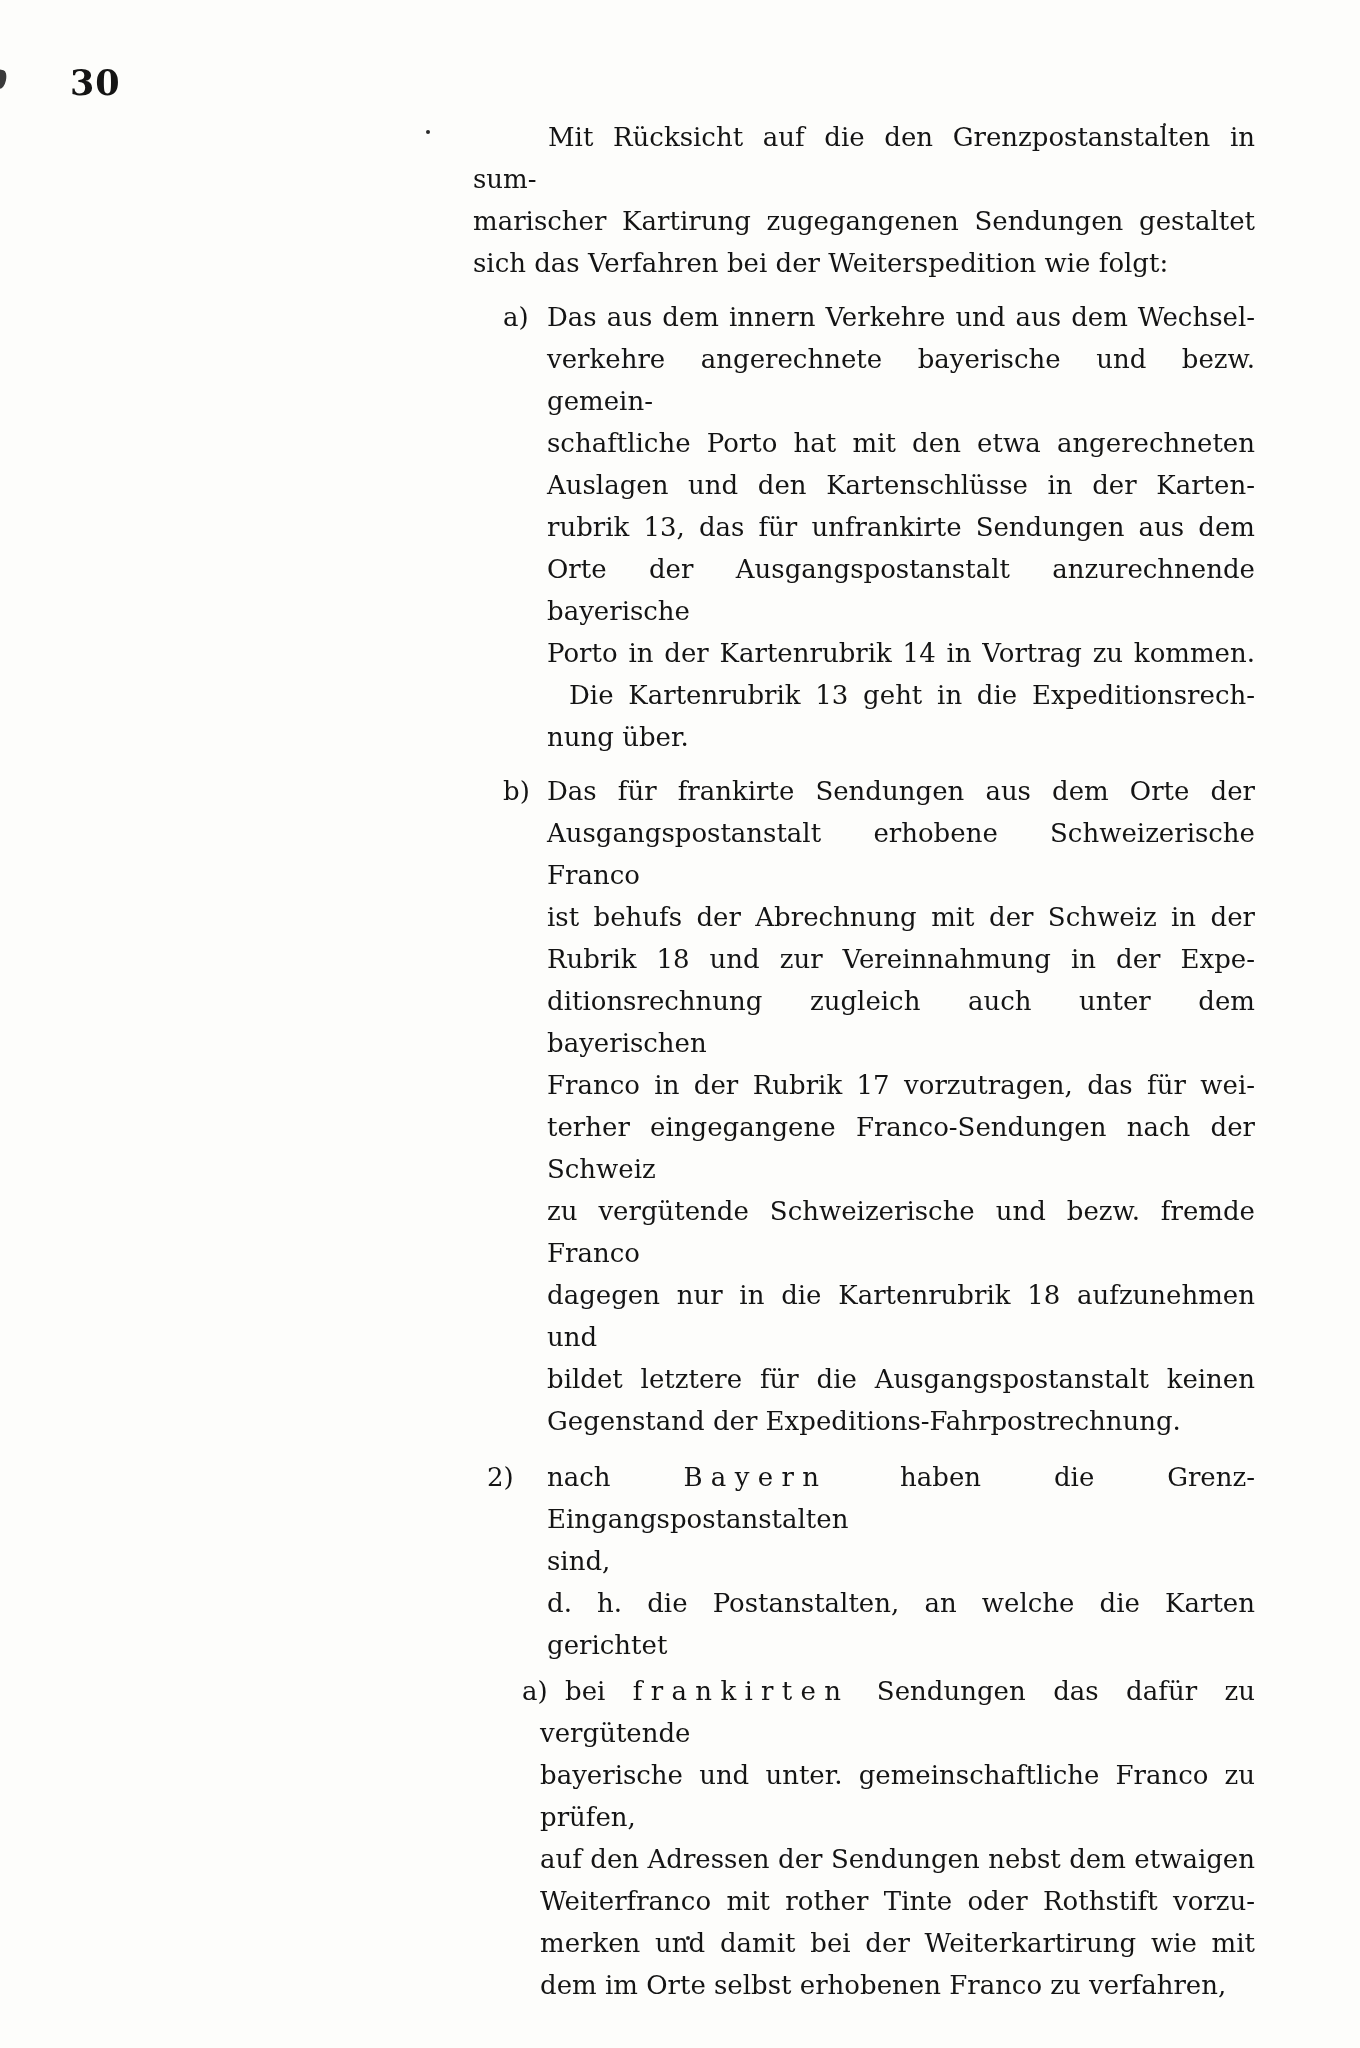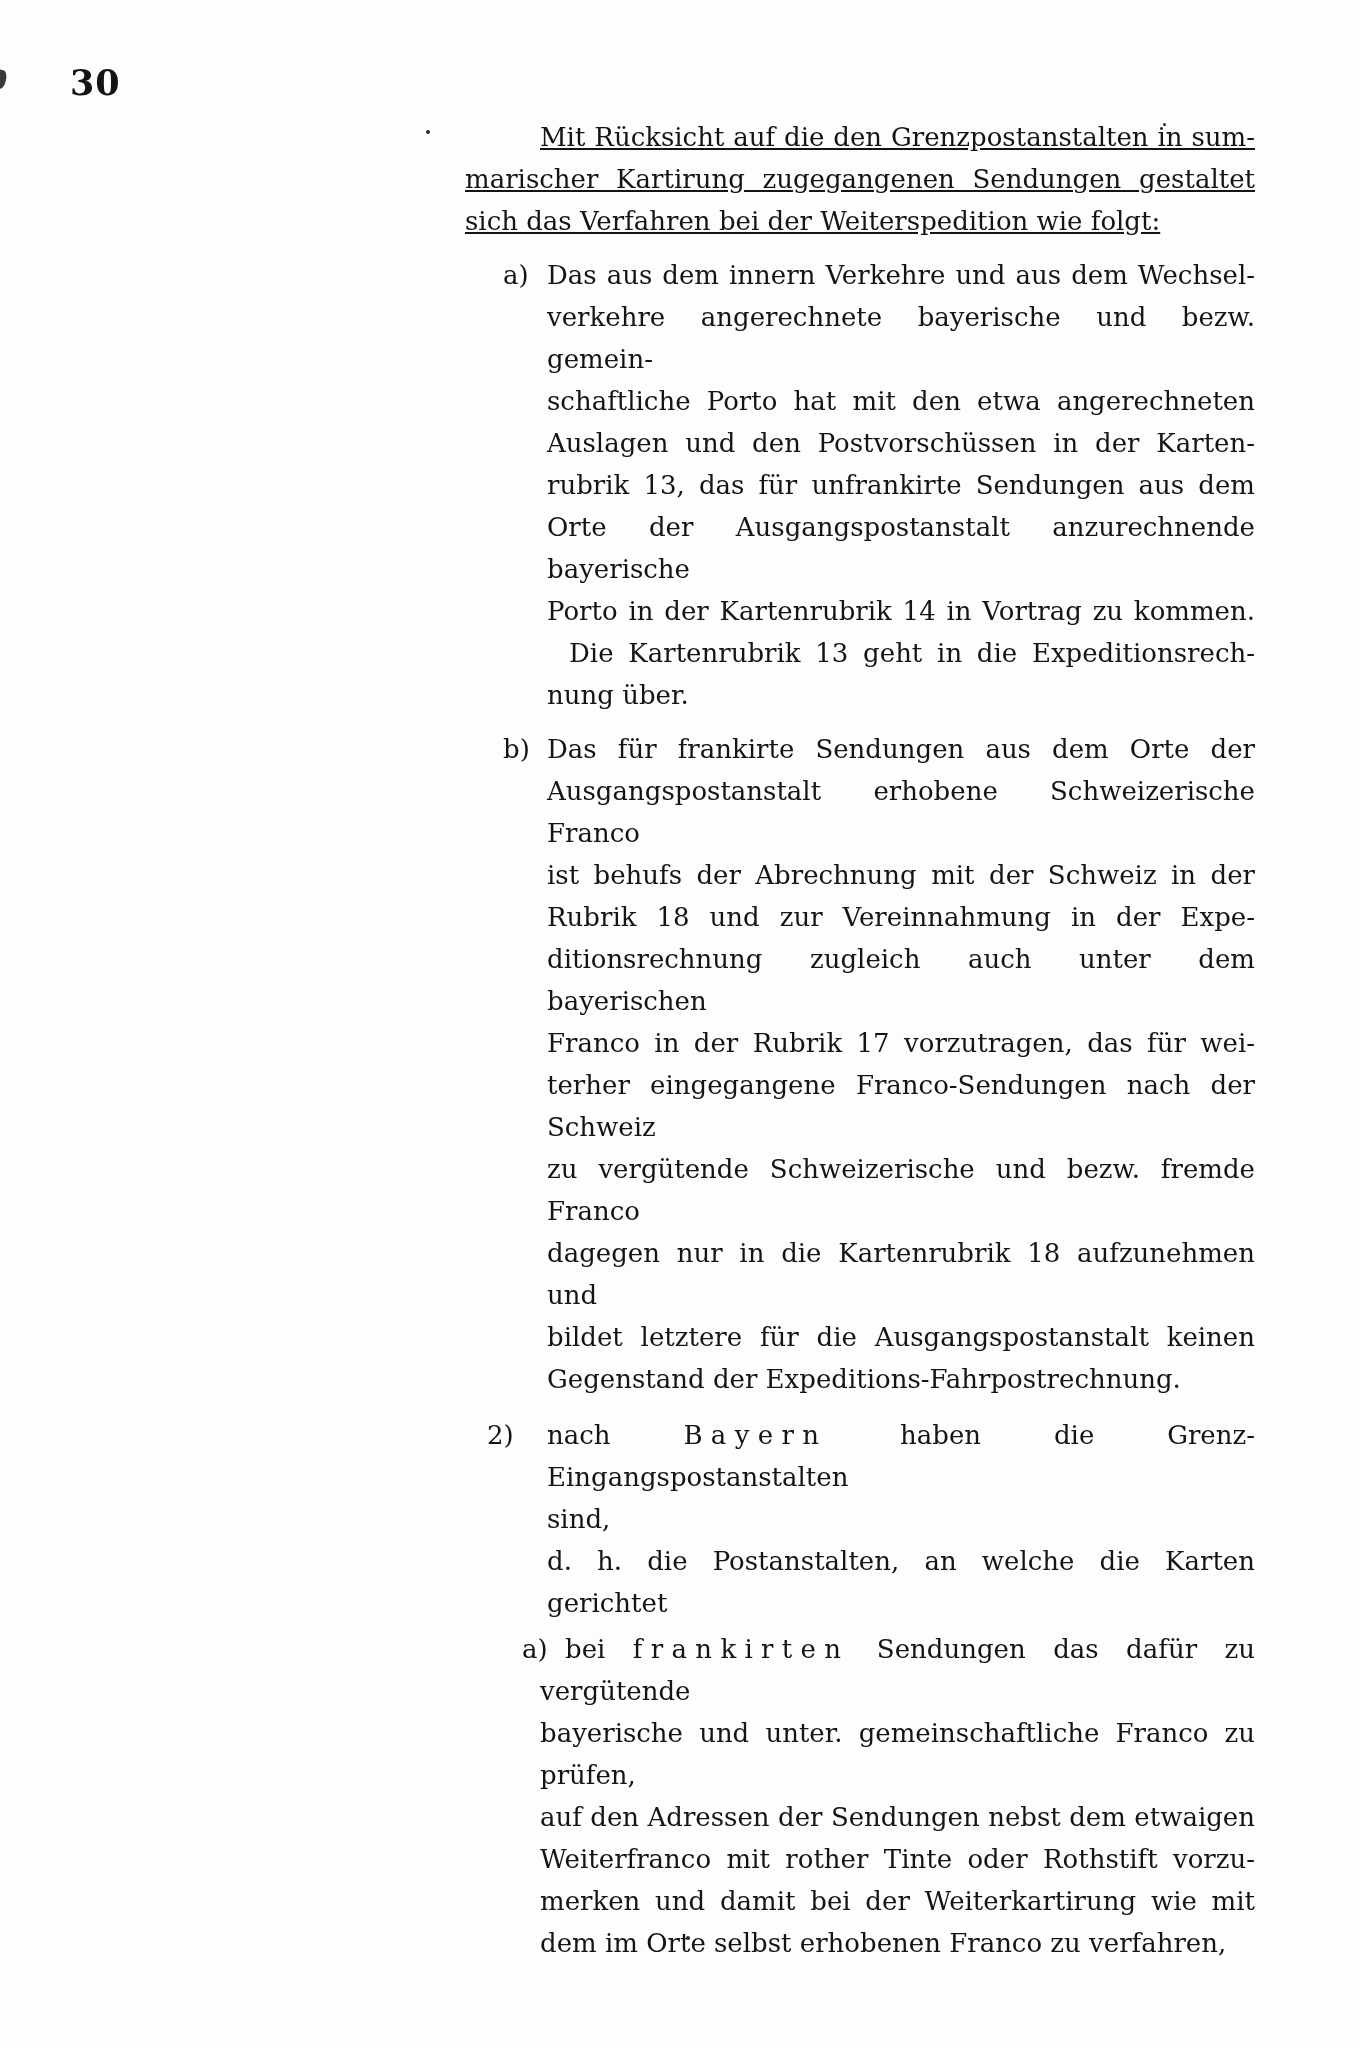--- a/index.html
+++ b/index.html
@@ -24,21 +24,21 @@
     letter-spacing: 1px;
   }
   .text-column {
     position: absolute;
     left: 465px; top: 116px;
     width: 790px;
     font-size: 26px;
     line-height: 42px;
   }
   .block { position: relative; }
-  .b-intro   { margin-left: 0; text-decoration: underline; }
+  .b-intro   { margin-left: 8px; }
   .b-item1   { margin-left: 82px; margin-top: 12px; }
   .b-item1 > .marker { position: absolute; left: -44px; top: 0; }
   .b-item2   { margin-left: 82px; margin-top: 14px; }
   .b-item2 > .marker { position: absolute; left: -60px; top: 0; }
   .b-sub     { margin-left: 75px; margin-top: 4px; }
   .b-sub > .marker { position: absolute; left: -18px; top: 0; }
   .line {
     text-align: justify;
     text-align-last: justify;
     white-space: normal;
@@ -69,21 +69,21 @@
       <div class="block b-intro">
         <div class="line" style="text-indent: 75px;">Mit Rücksicht auf die den Grenzpostanstalten in sum-</div>
         <div class="line">marischer Kartirung zugegangenen Sendungen gestaltet</div>
         <div class="line nj">sich das Verfahren bei der Weiterspedition wie folgt:</div>
       </div>
       <div class="block b-item1">
         <span class="marker">a)</span>
         <div class="line">Das aus dem innern Verkehre und aus dem Wechsel-</div>
         <div class="line">verkehre angerechnete bayerische und bezw. gemein-</div>
         <div class="line">schaftliche Porto hat mit den etwa angerechneten</div>
-        <div class="line">Auslagen und den Postvorschüssen in der Karten-</div>
+        <div class="line">Auslagen und den Kartenschlüsse in der Karten-</div>
         <div class="line">rubrik 13, das für unfrankirte Sendungen aus dem</div>
         <div class="line">Orte der Ausgangspostanstalt anzurechnende bayerische</div>
         <div class="line">Porto in der Kartenrubrik 14 in Vortrag zu kommen.</div>
         <div class="line" style="text-indent: 22px;">Die Kartenrubrik 13 geht in die Expeditionsrech-</div>
         <div class="line nj">nung über.</div>
       </div>
       <div class="block b-item1">
         <span class="marker">b)</span>
         <div class="line">Das für frankirte Sendungen aus dem Orte der</div>
         <div class="line">Ausgangspostanstalt erhobene Schweizerische Franco</div>

